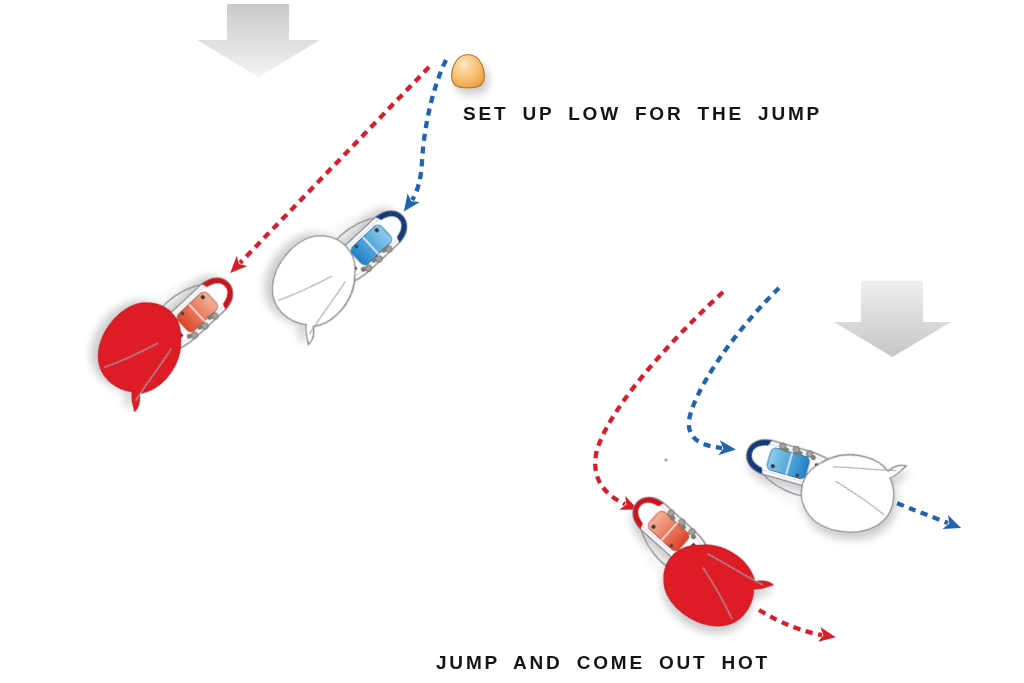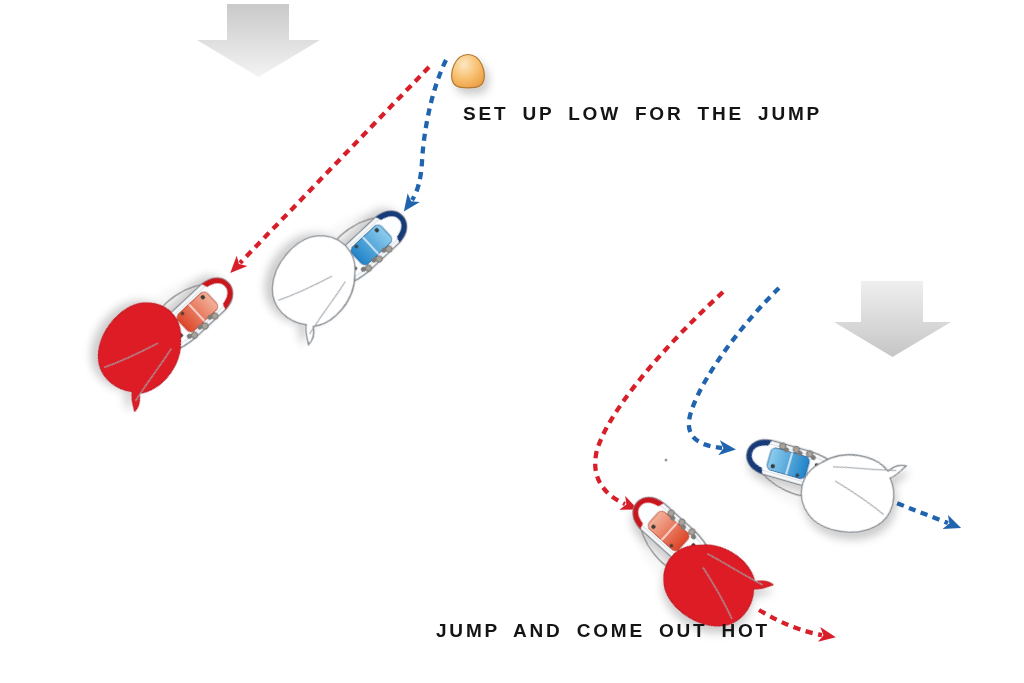--- a/index.html
+++ b/index.html
@@ -15,21 +15,21 @@
     position:absolute;
     font-family:"Liberation Sans",sans-serif;
     font-weight:bold;
     font-size:19px;
     letter-spacing:2.8px;
     word-spacing:6px;
     color:#141414;
     white-space:nowrap;
   }
   .caption-top{left:463px;top:103px;}
-  .caption-bottom{left:436px;top:620px;}
+  .caption-bottom{left:436px;top:652px;}
 </style>
 </head>
 <body>
 
 <div class="stage">
 
   <svg width="1024" height="683" viewBox="0 0 1024 683">
     <defs>
       <linearGradient id="windTop" x1="0" y1="0" x2="0" y2="1">
         <stop offset="0" stop-color="#c9c9c9"></stop>

